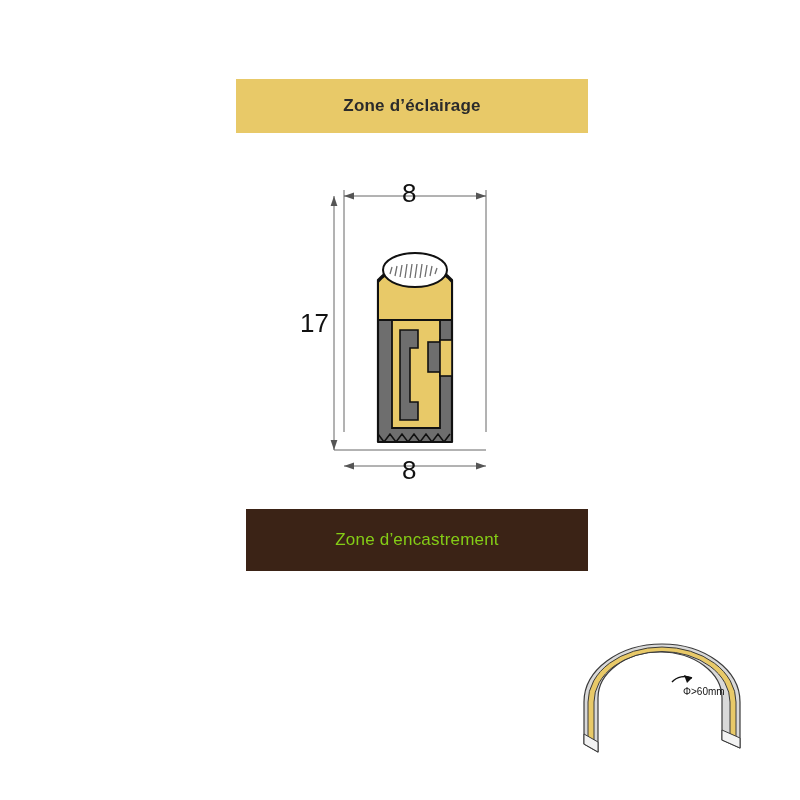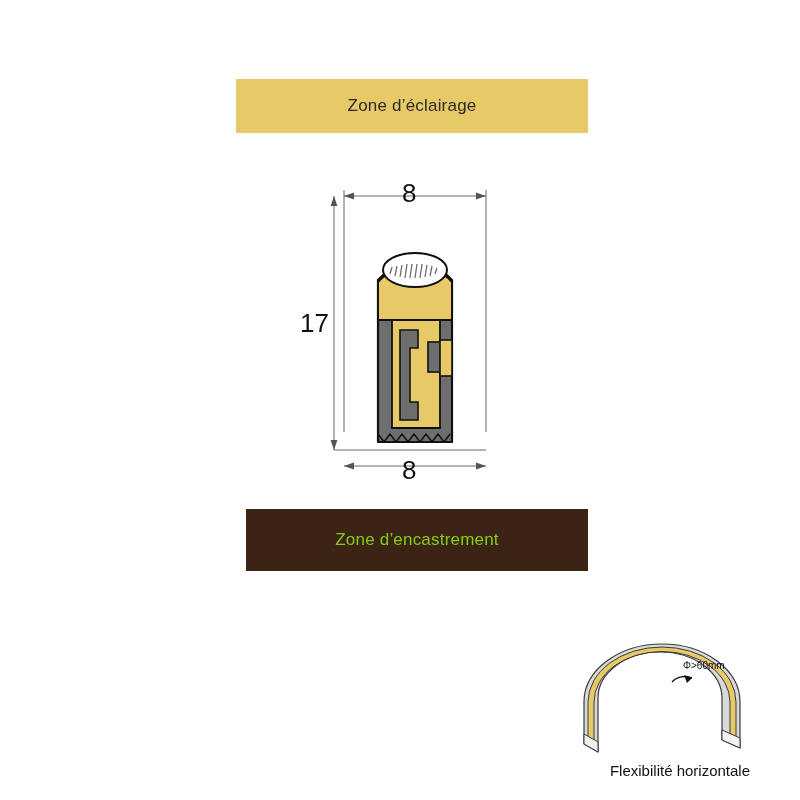--- a/index.html
+++ b/index.html
@@ -31,20 +31,21 @@
     letter-spacing: 0.2px;
   }
   #banner-light {
     left: 236px;
     top: 79px;
     width: 352px;
     height: 54px;
     background: #e8c968;
     color: #2b2b2b;
     font-size: 17px;
+    font-weight: bold;
   }
   #banner-recess {
     left: 246px;
     top: 509px;
     width: 342px;
     height: 62px;
     background: #3b2316;
     color: #84cc16;
     font-size: 17px;
   }
@@ -82,21 +83,21 @@
     left: 560px;
     top: 762px;
     width: 240px;
     text-align: center;
     font-size: 15px;
     color: #111111;
   }
   #flex-diameter {
     position: absolute;
     left: 683px;
-    top: 660px;
+    top: 686px;
     font-size: 10px;
     color: #111111;
   }
 </style>
 </head>
 <body>
 
 <div id="stage">
 
   <div class="banner" id="banner-light">
@@ -188,15 +189,14 @@
     <path d="M 142 110 L 160 118 L 160 108 L 142 100 Z" fill="#f2f2f2" stroke="#3a3a3a" stroke-width="1"></path>
 
     <g>
       <path d="M 92 52 A 16 14 0 0 1 112 48" fill="none" stroke="#111111" stroke-width="1.4"></path>
       <polygon points="112,48 104,45 107,53" fill="#111111"></polygon>
     </g>
   </svg>
 
   <div id="flex-diameter">Φ&gt;60mm</div>
 
-  <div id="flex-caption">Flexibilité horizontale</div>
 
 </div>
 
 </body></html>

